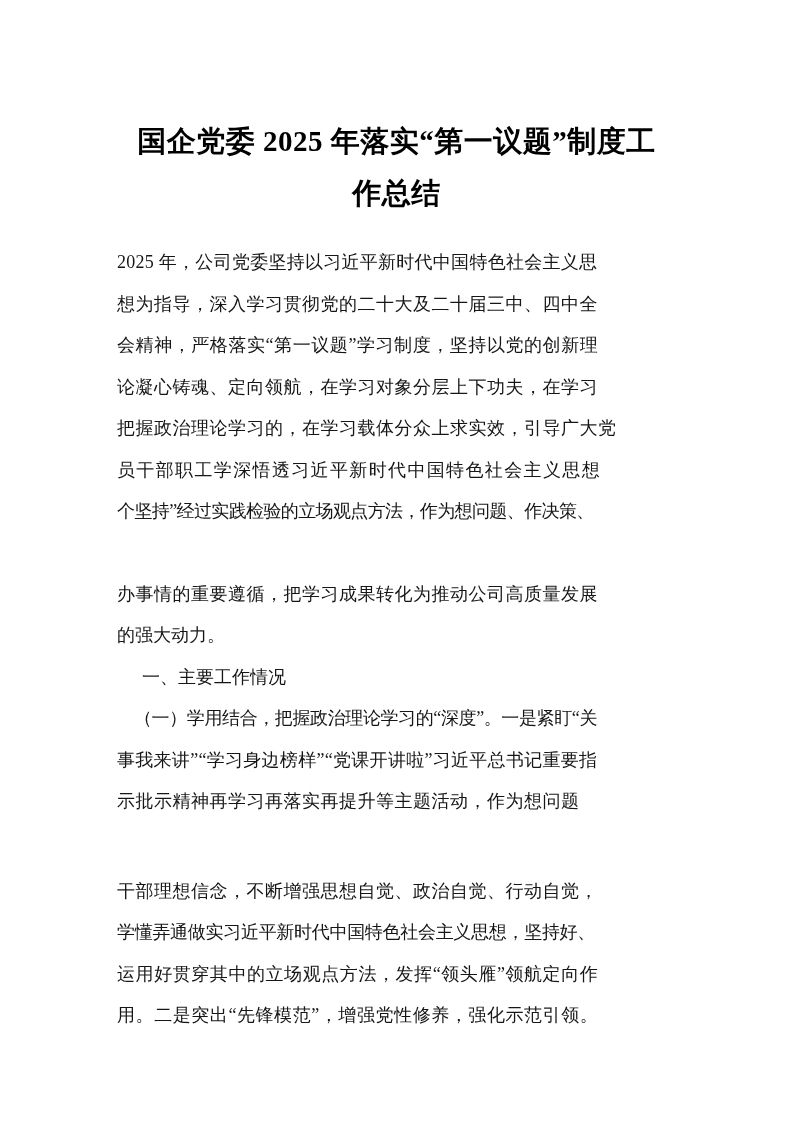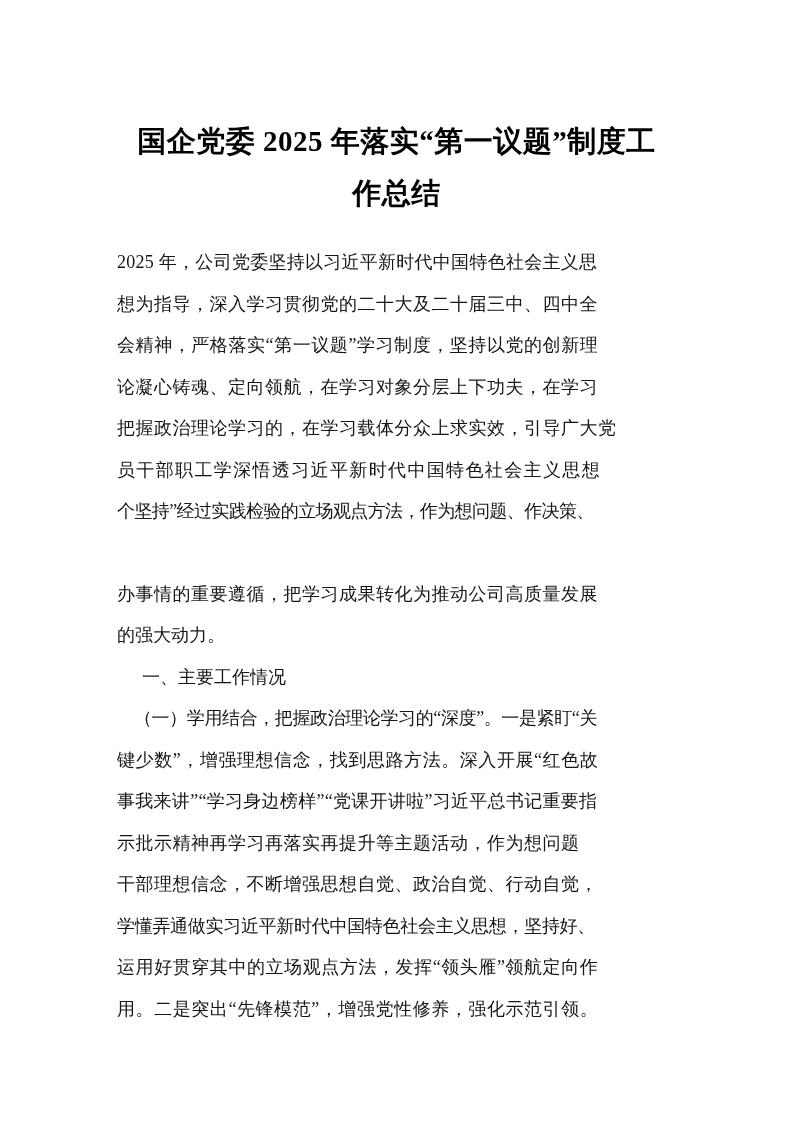--- a/index.html
+++ b/index.html
@@ -64,23 +64,22 @@
       <div class="line just"><span style="letter-spacing: 1.36px;">员干部职工学深悟透习近平新时代中国特色社会主义思想</span></div>
       <div class="line just"><span style="letter-spacing: -0.618862px;">个坚持”经过实践检验的立场观点方法，作为想问题、作决策、</span></div>
       <div class="line just"><span style="letter-spacing: 0.5px; margin-top: 41px;">办事情的重要遵循，把学习成果转化为推动公司高质量发展</span></div>
       <div class="line"><span>的强大动力。</span></div>
     </div>
 
     <div class="line indent-h"><span>一、主要工作情况</span></div>
 
     <div class="para">
       <div class="line just indent-p"><span style="letter-spacing: -0.391741px;">（一）学用结合，把握政治理论学习的“深度”。一是紧盯“关</span></div>
-      <div class="line just"><span style="letter-spacing: 0.568287px;">键少数”，增强理想信念，找到思路方法。深入开展“红色故</span></div>
       <div class="line just"><span style="letter-spacing: 0.289332px;">事我来讲”“学习身边榜样”“党课开讲啦”习近平总书记重要指</span></div>
       <div class="line just"><span style="letter-spacing: 0.5px;">示批示精神再学习再落实再提升等主题活动，作为想问题</span></div>
-      <div class="line just"><span style="letter-spacing: 0.5px;">干部理想信念，不断增强思想自觉、政治自觉、行动自觉，</span></div>
+      <div class="line just"><span style="letter-spacing: 0.5px; margin-top: 48px;">干部理想信念，不断增强思想自觉、政治自觉、行动自觉，</span></div>
       <div class="line just"><span style="letter-spacing: -0.296296px;">学懂弄通做实习近平新时代中国特色社会主义思想，坚持好、</span></div>
       <div class="line just"><span style="letter-spacing: 0.568287px;">运用好贯穿其中的立场观点方法，发挥“领头雁”领航定向作</span></div>
       <div class="line just"><span style="letter-spacing: 0.568287px;">用。二是突出“先锋模范”，增强党性修养，强化示范引领。</span></div>
     </div>
 
   </div>
 </div>
 
 </body></html>

